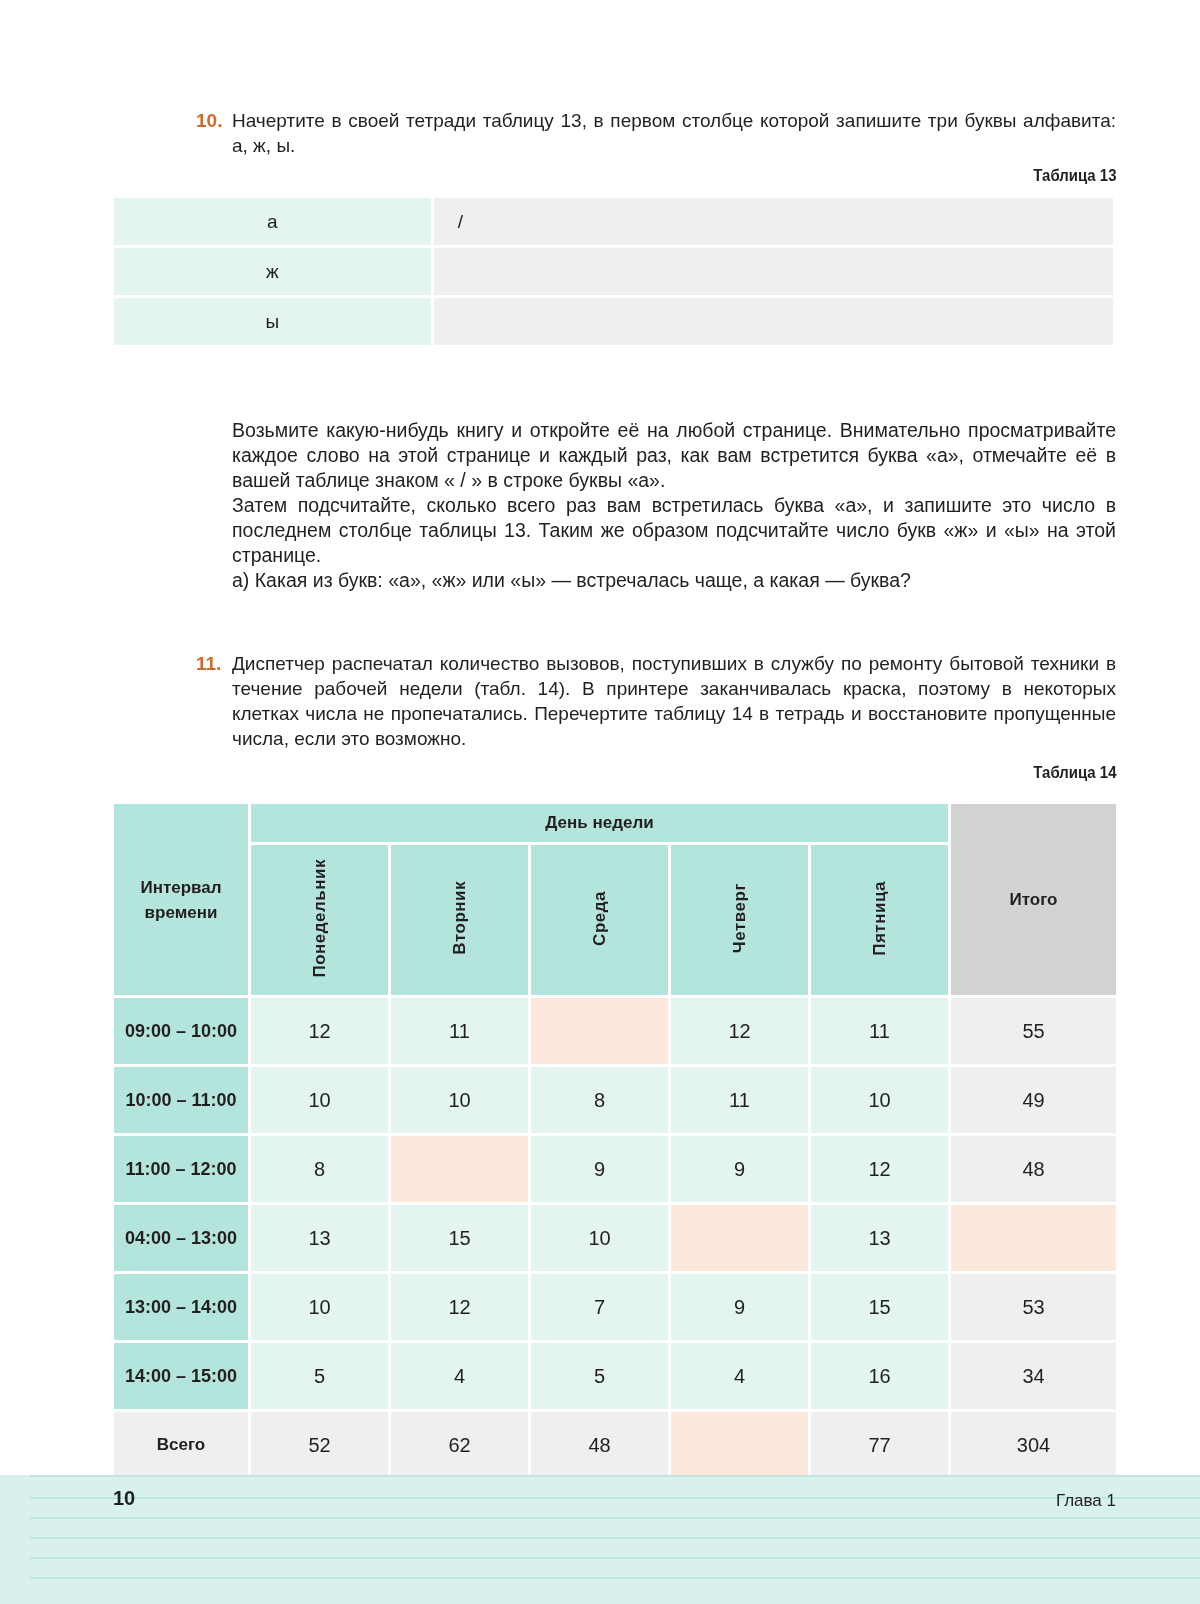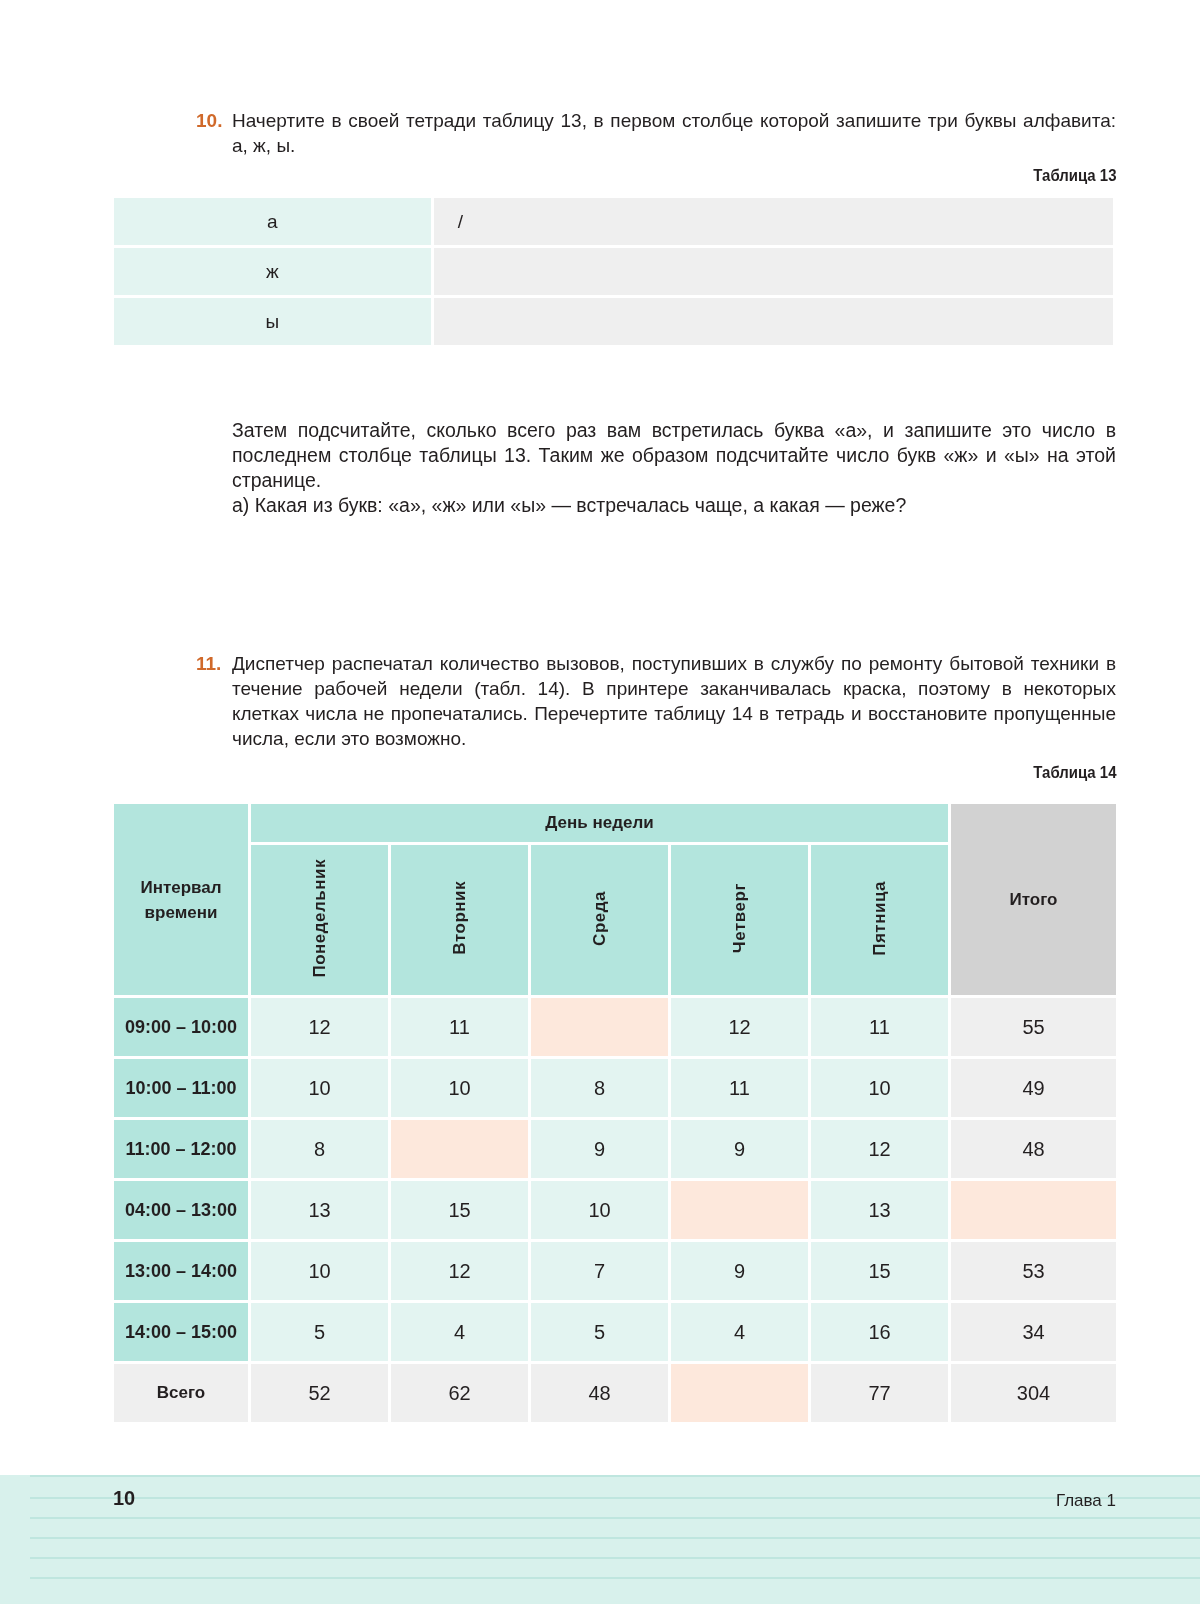--- a/index.html
+++ b/index.html
@@ -20,21 +20,21 @@
   .gray-h { background:#d2d2d2; }
   .teal-l { background:#e3f4f1; }
   .gray-l { background:#efefef; }
   .peach { background:#fde8dc; }
   .tally { text-align:left !important; padding-left:24px !important; }
   #t14 { left:111px; top:801px; width:1008px; }
   #t14 .h1 { height:38px; font-size:17px; font-weight:bold; }
   #t14 .h2 { height:150px; }
   #t14 .rot { writing-mode:vertical-rl; transform:rotate(180deg); font-weight:bold; font-size:17px; letter-spacing:0.5px; display:inline-block; }
   #t14 .side { font-size:17px; font-weight:bold; line-height:25px; }
-  #t14 td { height:58px; font-size:20px; }
+  #t14 td { height:66px; font-size:20px; }
   #t14 td.rowh { font-weight:bold; font-size:18px; background:#b3e5dd; width:134px; }
   #t14 td.total-lbl { font-size:17px; font-weight:bold; background:#efefef;margin-top:48px; }
   #t14 .col { width:137px; }
   .footer { position:absolute; left:0; top:1475px; width:1200px; height:129px; background:#d8f1ec; }
   .footer .line { position:absolute; left:30px; right:0; height:2px; background:#bfe6df; }
   .footer .pnum { position:absolute; left:113px; top:12px; font-size:20px; font-weight:bold; }
   .footer .chap { position:absolute; right:84px; top:16px; font-size:17px; }
 </style>
 </head>
 <body>
@@ -59,22 +59,23 @@
   </tr>
   <tr>
     <td class="teal-l">ы</td>
     <td class="gray-l tally"></td>
     <td class="gray-l"></td>
   </tr>
 </tbody>
   </table>
 
 <div class="para" style="top:418px">
+  <p>Возьмите какую-нибудь книгу и откройте её на любой странице. Внимательно просматривайте каждое слово на этой странице и каждый раз, как вам встретится буква «а», отмечайте её в вашей таблице знаком « / » в строке буквы «а».</p>
   <p>Затем подсчитайте, сколько всего раз вам встретилась буква «а», и запишите это число в последнем столбце таблицы 13. Таким же образом подсчитайте число букв «ж» и «ы» на этой странице.</p>
-  <p>а) Какая из букв: «а», «ж» или «ы» — встречалась чаще, а какая — реже?</p>
+  <p>а) Какая из букв: «а», «ж» или «ы» — встречалась чаще, а какая — буква?</p>
 </div>
 
 <div class="task" style="top:651px">
   <span class="num">11.</span>
   <div class="txt">Диспетчер распечатал количество вызовов, поступивших в службу по ремонту бытовой техники в течение рабочей недели (табл. 14). В принтере заканчивалась краска, поэтому в некоторых клетках числа не пропечатались. Перечертите таблицу 14 в тетрадь и восстановите пропущенные числа, если это возможно.</div>
 </div>
 <div class="caption" style="top:763px">Таблица 14</div>
 
 <table id="t14">
   <tbody>

